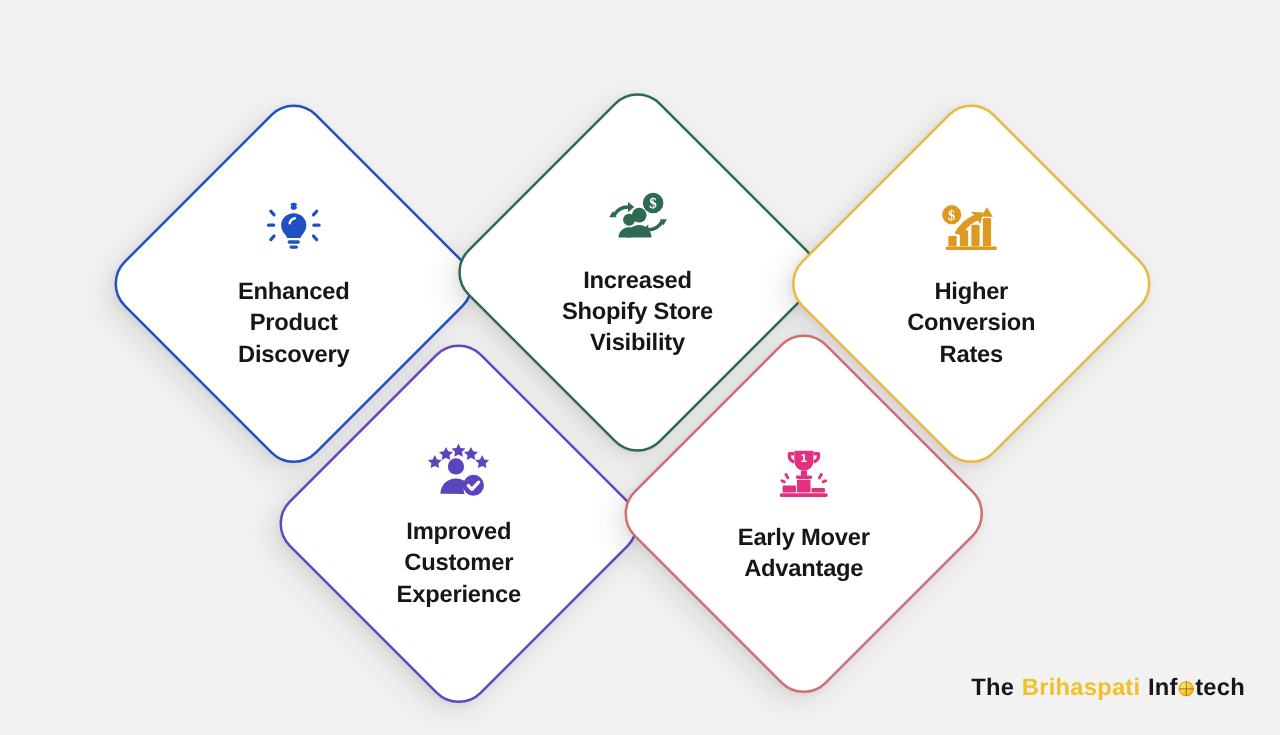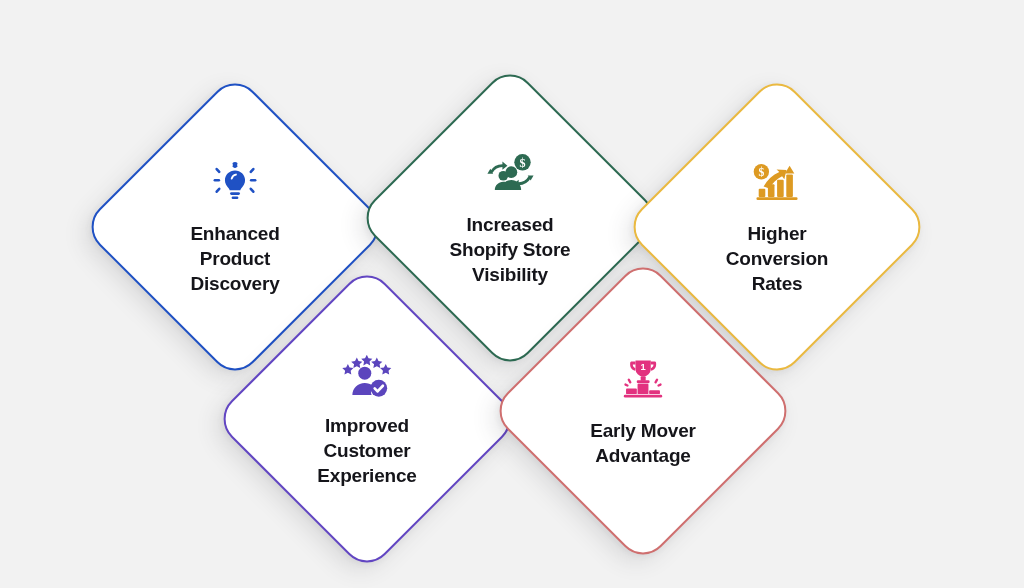--- a/index.html
+++ b/index.html
@@ -221,14 +221,23 @@
         </svg>
       </div>
       <div class="card-label">
         <div>Early Mover</div>
         <div>Advantage</div>
         <div></div>
       </div>
     </div>
   </div>
 
+  <div id="logo">
+    <span class="black">The</span>
+    <span class="sp"></span>
+    <span class="gold">Brihaspati</span>
+    <span class="sp"></span>
+    <span class="black">Inf</span>
+    <span class="globe"></span>
+    <span class="black">tech</span>
+  </div>
 
 </div>
 
 </body></html>

